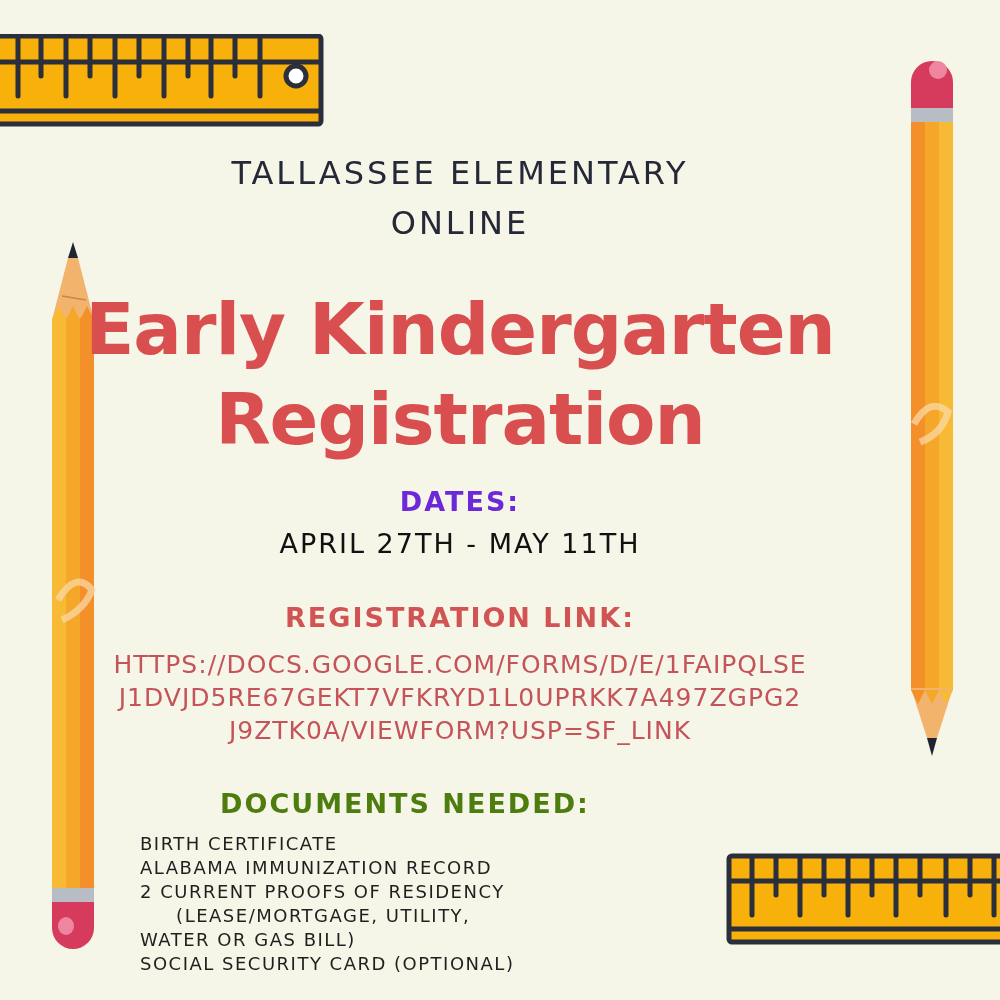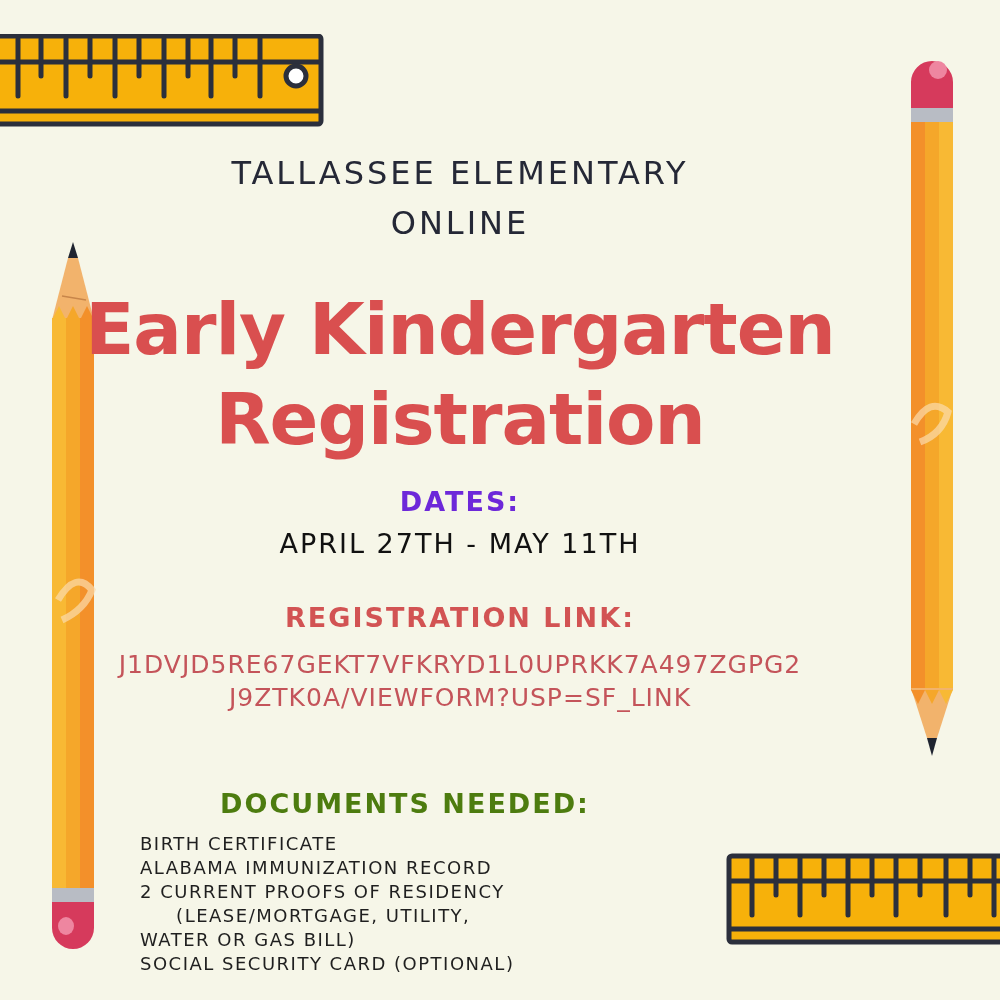--- a/index.html
+++ b/index.html
@@ -99,20 +99,21 @@
 <div class="abs center title">
   <div>Early Kindergarten</div>
   <div>Registration</div>
 </div>
 
 <div class="abs center dates-h">DATES:</div>
 <div class="abs center dates">APRIL 27TH - MAY 11TH</div>
 
 <div class="abs center reg-h">REGISTRATION LINK:</div>
 <div class="abs center link">
+  <div>HTTPS://DOCS.GOOGLE.COM/FORMS/D/E/1FAIPQLSE</div>
   <div>J1DVJD5RE67GEKT7VFKRYD1L0UPRKK7A497ZGPG2</div>
   <div>J9ZTK0A/VIEWFORM?USP=SF_LINK</div>
 </div>
 
 <div class="abs docs-h">DOCUMENTS NEEDED:</div>
 <div class="abs docs">
   <div>BIRTH CERTIFICATE</div>
   <div>ALABAMA IMMUNIZATION RECORD</div>
   <div>2 CURRENT PROOFS OF RESIDENCY</div>
   <div>     (LEASE/MORTGAGE, UTILITY,</div>

